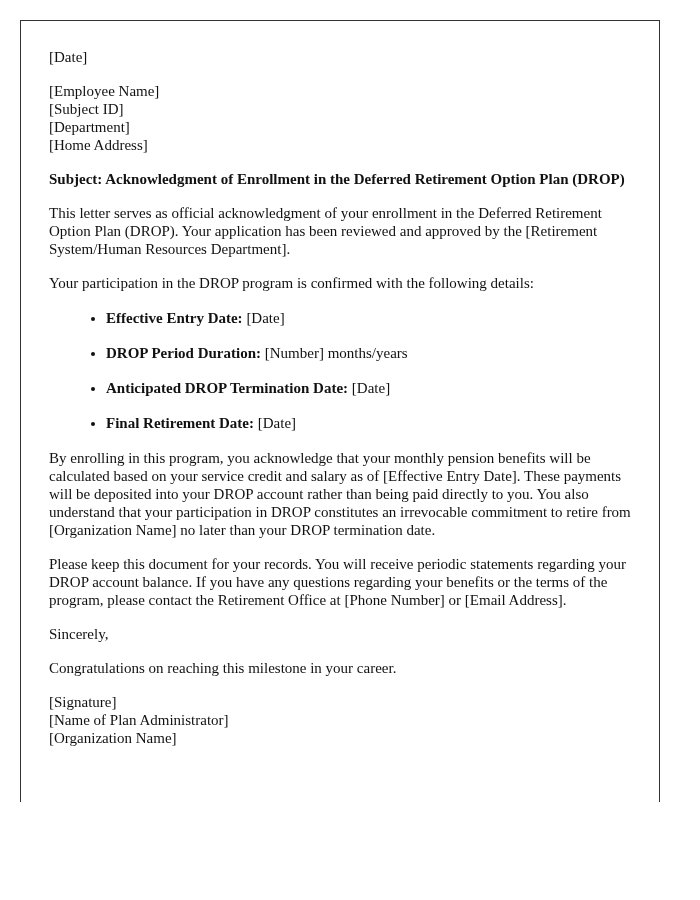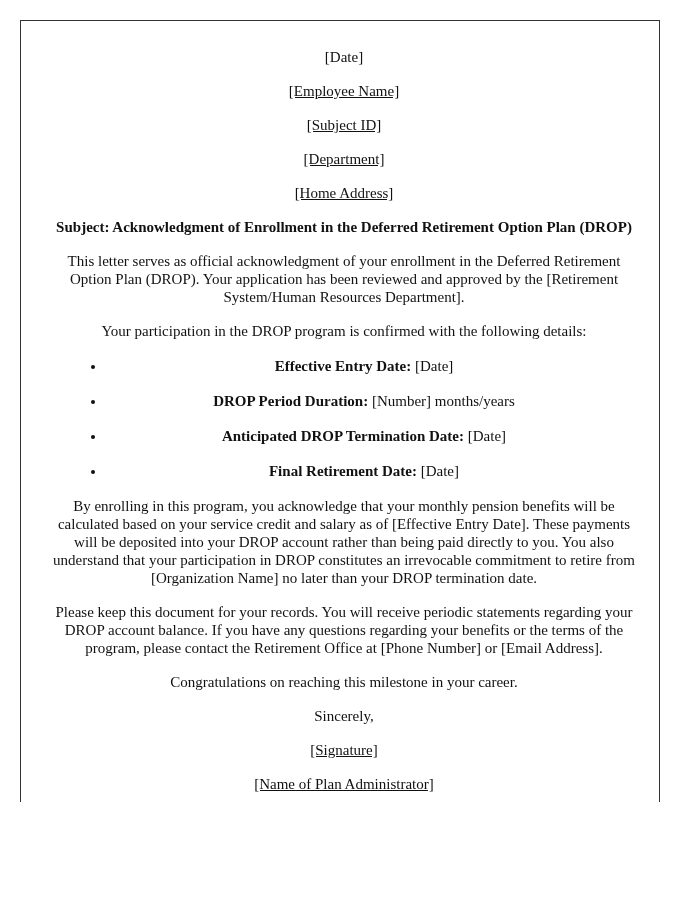--- a/index.html
+++ b/index.html
@@ -14,41 +14,39 @@
       position: absolute;
       left: 20px;
       top: 20px;
       width: 640px;
       height: 782px;
       border-top: 1px solid #333333;
       border-left: 1px solid #333333;
       border-right: 1px solid #333333;
       box-sizing: border-box;
       overflow: hidden;
-      text-align: center;
     }
     .content {
       position: absolute;
       left: 28px;
       top: 27px;
       width: 590px;
       font-family: "Liberation Serif", "DejaVu Serif", serif;
       font-size: 15px;
       line-height: 18px;
       color: #111111;
     }
     p {
       margin: 0 0 16px 0;
     }
     .block {
       margin: 0 0 16px 0;
     }
     .block div {
-      margin: 16px;
-      text-decoration: underline;
+      margin: 0;
     }
     .subject {
       font-weight: bold;
     }
     ul {
       margin: 0 0 16px 0;
       padding-left: 40px;
     }
     ul li {
       margin: 17px;
@@ -83,23 +81,23 @@
       <li><span class="label">Effective Entry Date:</span><span> [Date]</span></li>
       <li><span class="label">DROP Period Duration:</span><span> [Number] months/years</span></li>
       <li><span class="label">Anticipated DROP Termination Date:</span><span> [Date]</span></li>
       <li><span class="label">Final Retirement Date:</span><span> [Date]</span></li>
     </ul>
 
     <p>By enrolling in this program, you acknowledge that your monthly pension benefits will be calculated based on your service credit and salary as of [Effective Entry Date]. These payments will be deposited into your DROP account rather than being paid directly to you. You also understand that your participation in DROP constitutes an irrevocable commitment to retire from [Organization Name] no later than your DROP termination date.</p>
 
     <p>Please keep this document for your records. You will receive periodic statements regarding your DROP account balance. If you have any questions regarding your benefits or the terms of the program, please contact the Retirement Office at [Phone Number] or [Email Address].</p>
 
+    <p>Sincerely,</p>
+
     <p>Congratulations on reaching this milestone in your career.</p>
-
-    <p>Sincerely,</p>
 
     <div class="block">
       <div>[Signature]</div>
       <div>[Name of Plan Administrator]</div>
       <div>[Organization Name]</div>
     </div>
 
   </div>
 </div>
 

